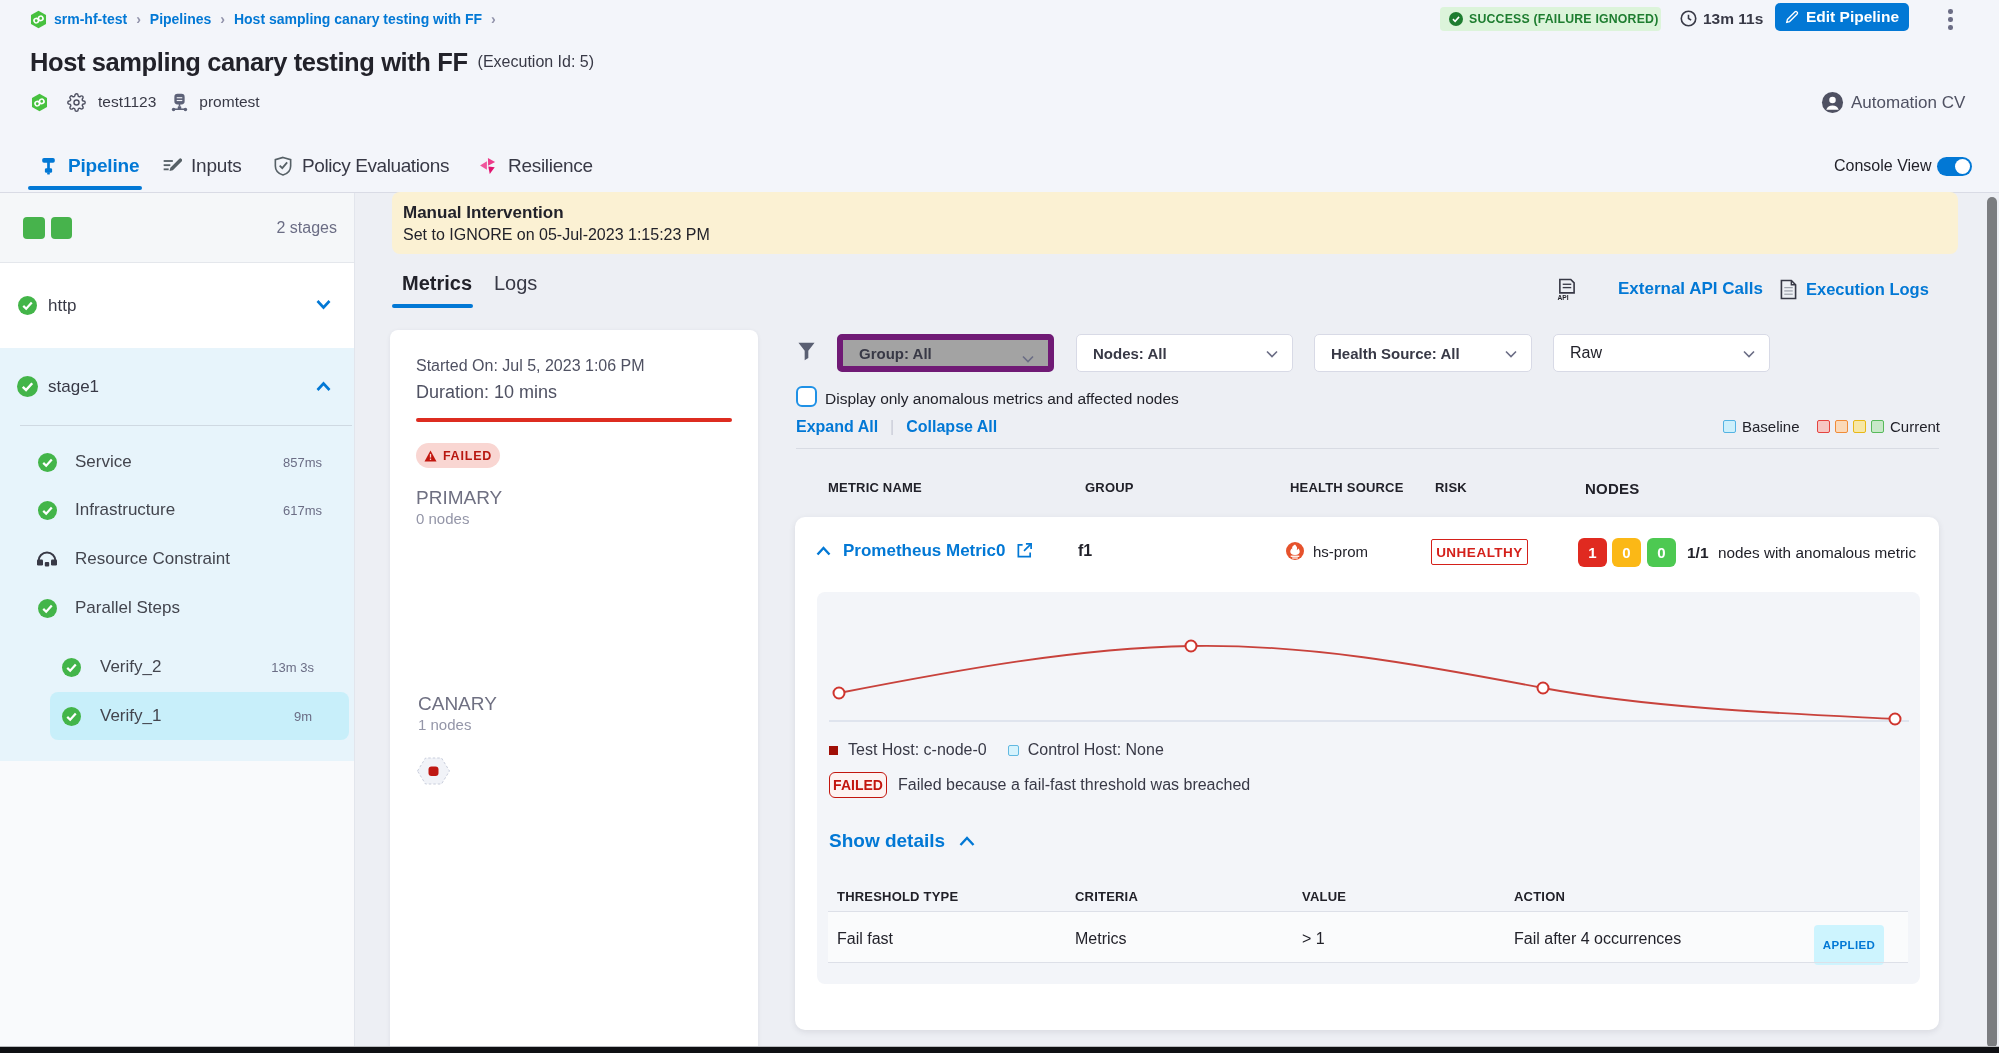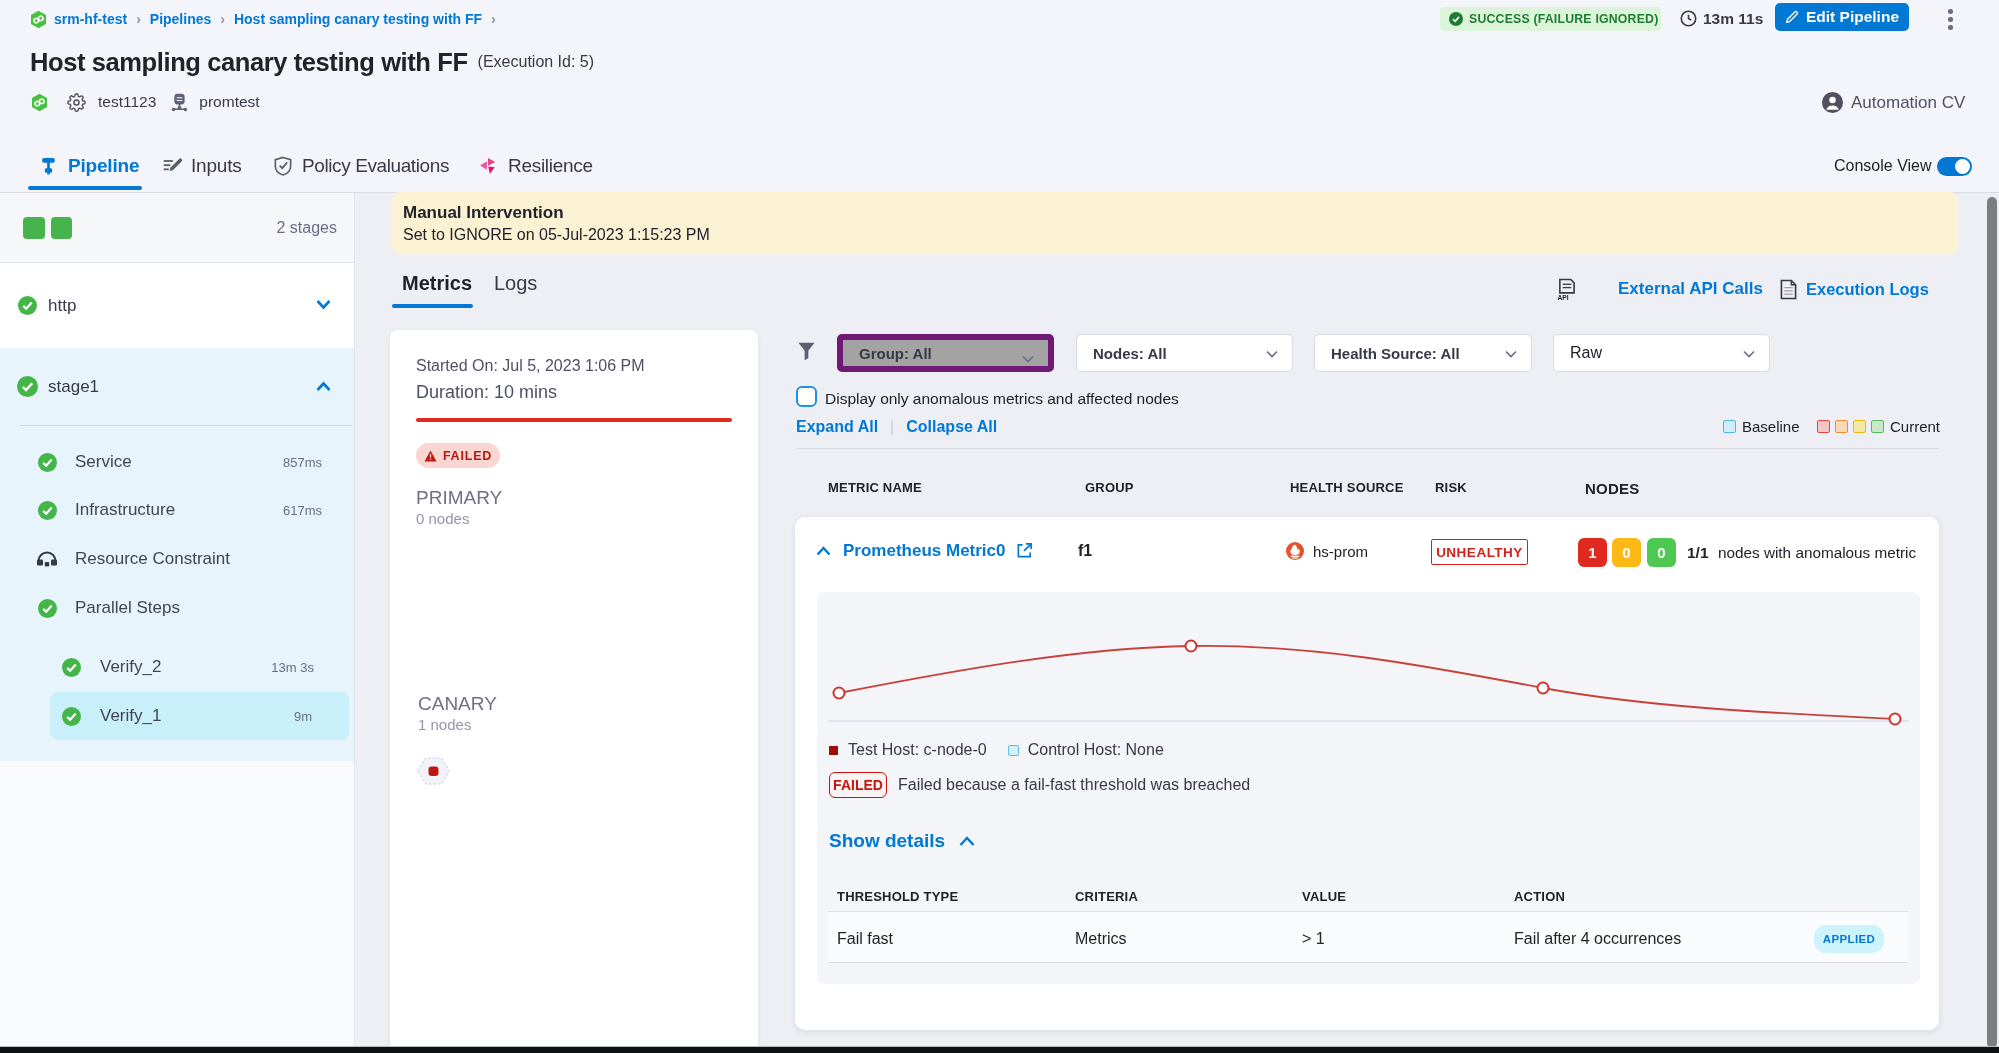--- a/index.html
+++ b/index.html
@@ -380,21 +380,21 @@
     <div class="abs" style="left:20px;top:297px;font-size:13px;font-weight:700;color:#212129;letter-spacing:0.2px;">THRESHOLD TYPE</div>
     <div class="abs" style="left:258px;top:297px;font-size:13px;font-weight:700;color:#212129;letter-spacing:0.2px;">CRITERIA</div>
     <div class="abs" style="left:485px;top:297px;font-size:13px;font-weight:700;color:#212129;letter-spacing:0.2px;">VALUE</div>
     <div class="abs" style="left:697px;top:297px;font-size:13px;font-weight:700;color:#212129;letter-spacing:0.2px;">ACTION</div>
     <div class="abs" style="left:11px;top:319px;width:1080px;height:1px;background:#DDE0E8;"></div>
     <div class="abs" style="left:11px;top:320px;width:1080px;height:50px;background:rgba(255,255,255,0.55);"></div>
     <div class="abs" style="left:20px;top:338px;font-size:16px;color:#22222A;">Fail fast</div>
     <div class="abs" style="left:258px;top:338px;font-size:16px;color:#22222A;">Metrics</div>
     <div class="abs" style="left:485px;top:338px;font-size:16px;color:#22222A;">&gt; 1</div>
     <div class="abs" style="left:697px;top:338px;font-size:16px;color:#22222A;">Fail after 4 occurrences</div>
-    <div class="abs flex" style="left:997px;top:333px;width:70px;height:28px;background:#CDF4FE;border-radius:12px;justify-content:center;">
+    <div class="abs flex" style="left:997px;top:333px;width:70px;height:40px;background:#CDF4FE;border-radius:4px;justify-content:center;">
       <span style="font-size:11.5px;font-weight:700;color:#0278D5;letter-spacing:0.4px;">APPLIED</span>
     </div>
     <div class="abs" style="left:11px;top:370px;width:1080px;height:1px;background:#DDE0E8;"></div>
   </div>
 </div>
 
 <div class="abs" style="left:1987px;top:197px;width:10px;height:851px;background:#7B7D80;border-radius:5px;"></div>
 
 <div class="abs" style="left:0;top:1046px;width:1999px;height:1px;background:#B9BBBE;"></div>
 <div class="abs" style="left:0;top:1047px;width:1999px;height:6px;background:#0F1013;"></div>

